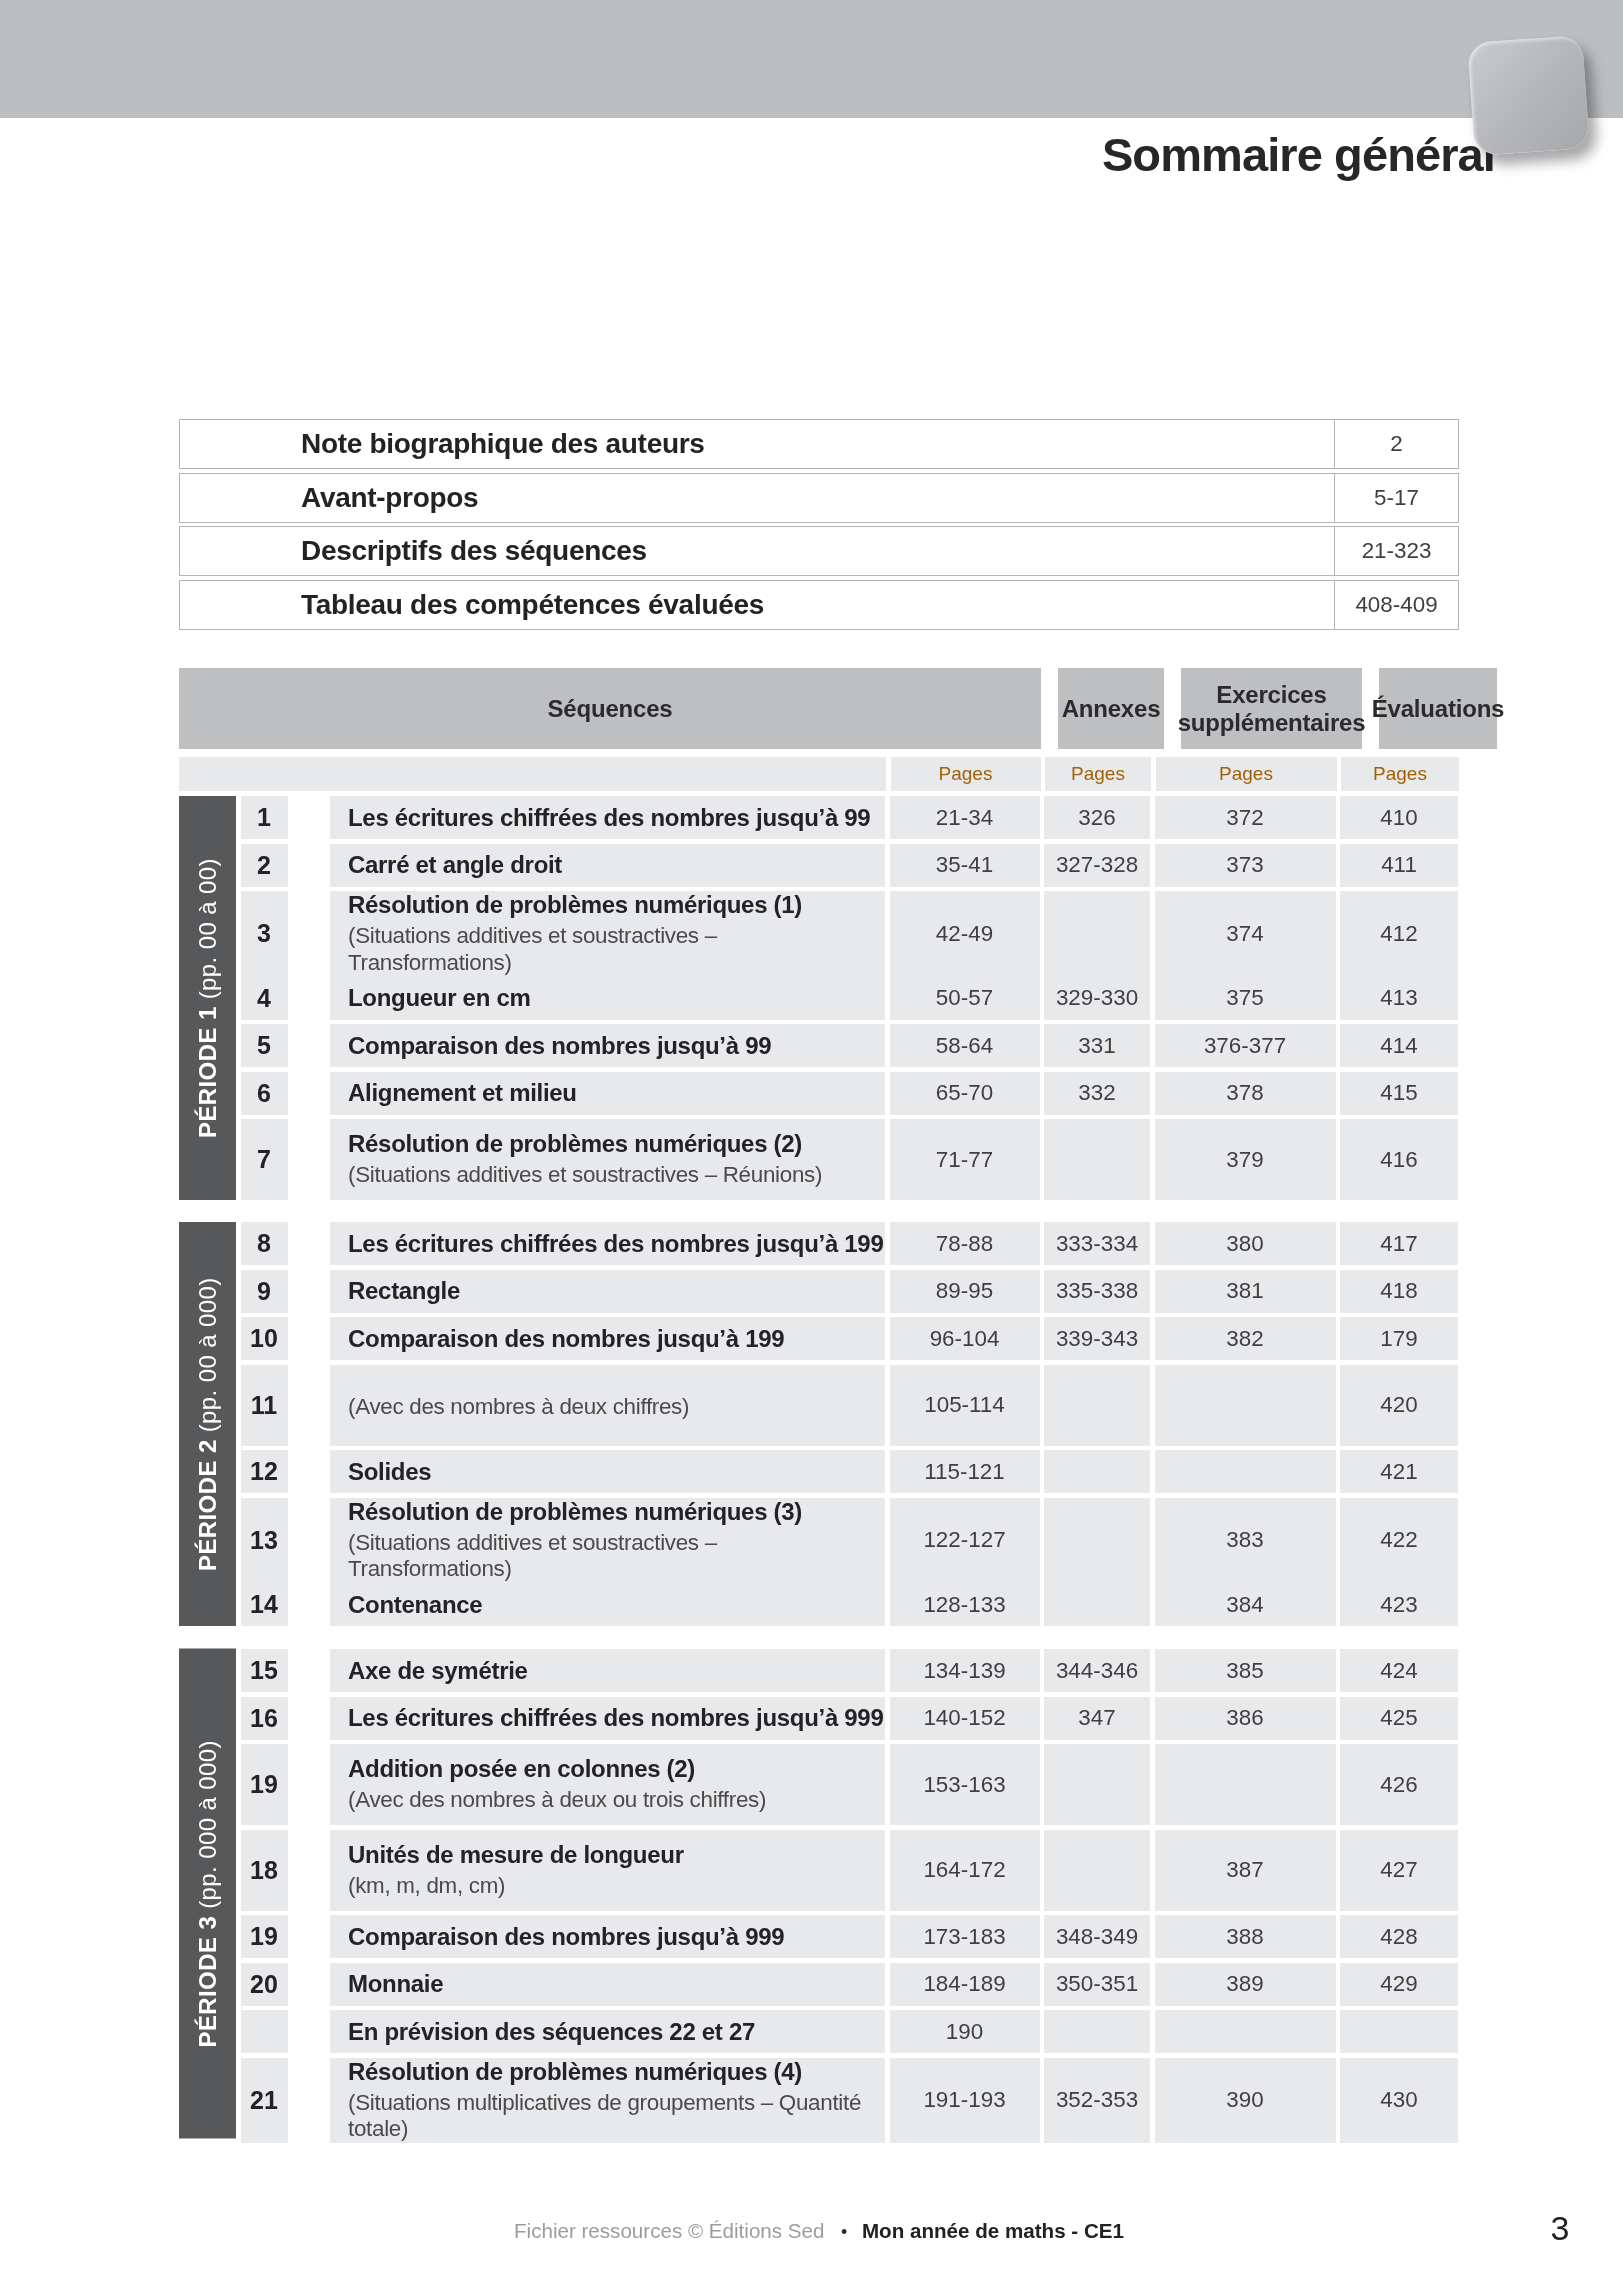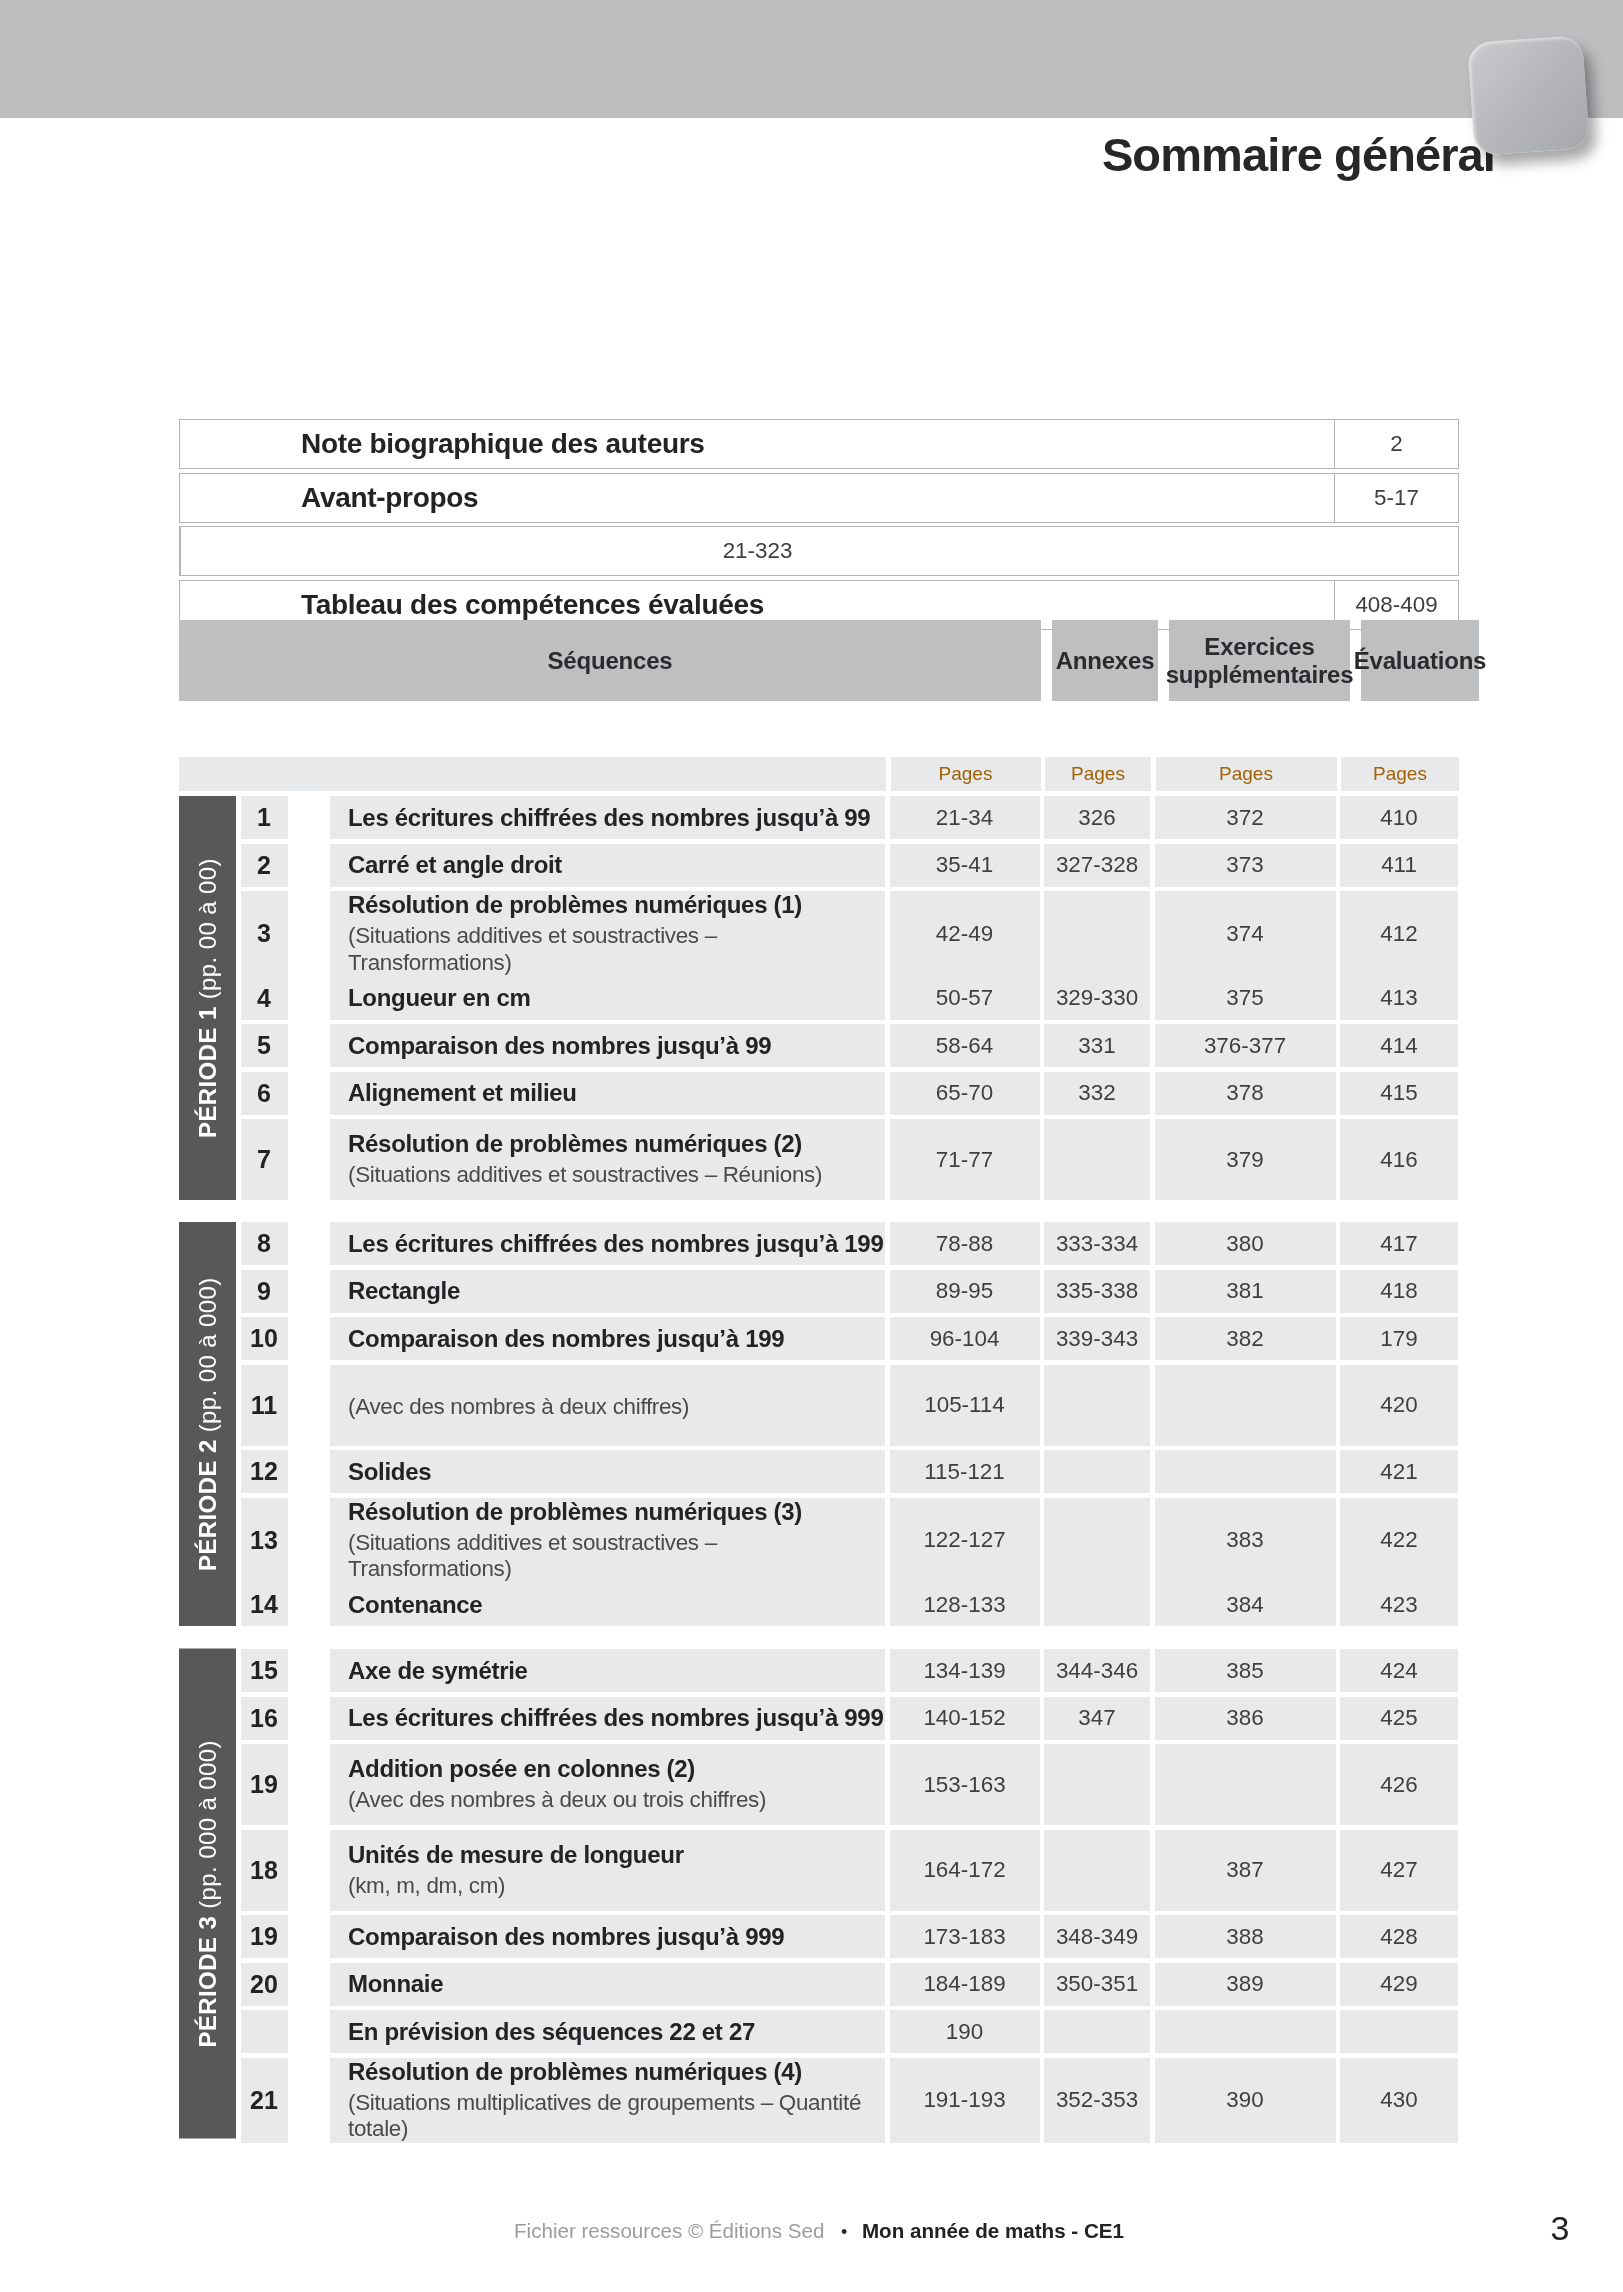--- a/index.html
+++ b/index.html
@@ -44,22 +44,22 @@
   .front-label{
     display:flex;align-items:center;padding-left:121px;font-weight:700;font-size:28px;
     color:var(--ink);letter-spacing:-0.3px;
   }
   .front-pages{
     display:flex;align-items:center;justify-content:center;border-left:1.8px solid var(--border-gray);
     font-size:22.4px;color:var(--ink-num);
   }
   
   .seq-header{
-    position:absolute;left:179px;top:620px;width:1406px;height:81px;display:grid;
-    grid-template-columns:862px 106px 181px 118px;gap:11px;
+    position:absolute;left:179px;top:668px;width:1406px;height:81px;display:grid;
+    grid-template-columns:862px 106px 181px 118px;gap:17px;
   }
   .seq-header .hcell{
     background:var(--header-gray);display:flex;align-items:center;justify-content:center;
     text-align:center;font-weight:700;font-size:24px;color:#2b2b2e;line-height:1.15;letter-spacing:-0.2px;
   }
   
   .pages-row{
     position:absolute;left:179px;top:757px;width:1280px;height:34px;display:grid;
     grid-template-columns:707px 150px 106px 181px 118px;gap:4.5px;
   }
@@ -113,20 +113,21 @@
   <div class="front-table">
     <div class="front-row">
       <div class="front-label">Note biographique des auteurs</div>
       <div class="front-pages">2</div>
     </div>
     <div class="front-row">
       <div class="front-label">Avant-propos</div>
       <div class="front-pages">5-17</div>
     </div>
     <div class="front-row">
+      <div class="front-label">Descriptifs des séquences</div>
       <div class="front-pages">21-323</div>
     </div>
     <div class="front-row">
       <div class="front-label">Tableau des compétences évaluées</div>
       <div class="front-pages">408-409</div>
     </div>
   </div>
 
   <div class="seq-header">
     <div class="hcell">Séquences</div>

